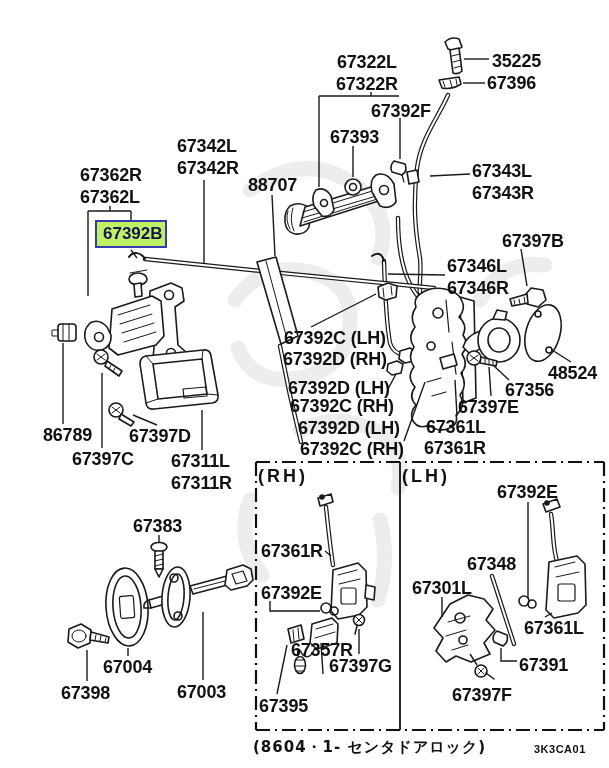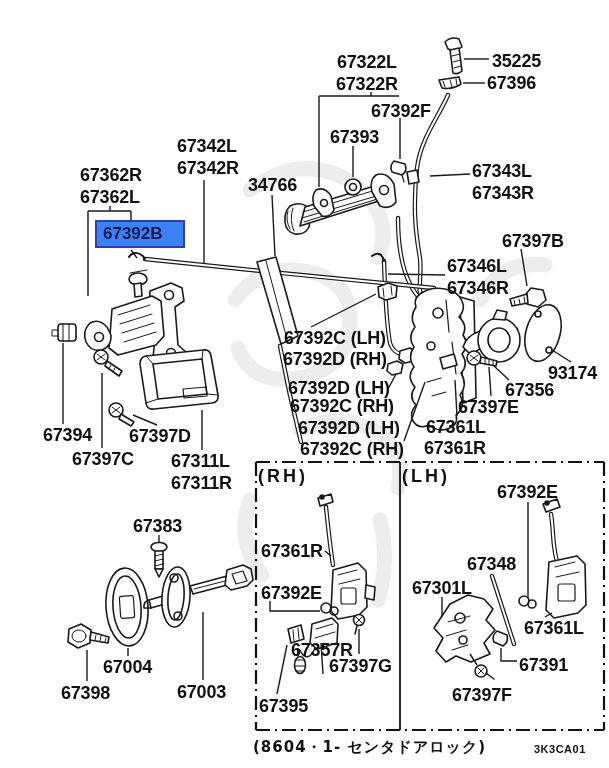--- a/index.html
+++ b/index.html
@@ -2,21 +2,21 @@
 <html><head>
 <meta charset="utf-8">
 <style>
   html,body{margin:0;padding:0;background:#fff;}
   .stage{position:relative;width:609px;height:768px;background:#ffffff;overflow:hidden;
          font-family:"Liberation Sans",sans-serif;}
   .lbl{position:absolute;font-weight:bold;font-size:18px;line-height:1;color:#111;
        letter-spacing:-0.2px;white-space:nowrap;}
   .hdr{letter-spacing:3px;}
   .hl{position:absolute;font-weight:bold;font-size:17px;line-height:1;white-space:nowrap;
-      background:#3b82f6;border:2px solid #3a3ab0;color:#16164f;padding:3px 20px 4px 6px;}
+      background:#bef264;border:2px solid #3a3ab0;color:#16164f;padding:3px 2px 4px 6px;}
   .caption{position:absolute;font-family:"DejaVu Sans",sans-serif;font-weight:bold;
            font-size:15px;letter-spacing:1px;color:#111;white-space:nowrap;}
   .code{position:absolute;font-weight:bold;font-size:11px;letter-spacing:0.5px;color:#111;}
   svg{position:absolute;left:0;top:0;}
   .rodb{stroke:#1a1a1a;stroke-width:4.4;fill:none;stroke-linecap:round;}
   .rodw{stroke:#ffffff;stroke-width:2;fill:none;stroke-linecap:round;}
 </style>
 </head>
 <body>
 
@@ -255,41 +255,41 @@
 </svg>
 
 <div class="lbl" style="left:337px;top:53px">67322L</div>
 <div class="lbl" style="left:336px;top:75px">67322R</div>
 <div class="lbl" style="left:492px;top:52px">35225</div>
 <div class="lbl" style="left:487px;top:74px">67396</div>
 <div class="lbl" style="left:371px;top:102px">67392F</div>
 <div class="lbl" style="left:330px;top:128px">67393</div>
 <div class="lbl" style="left:177px;top:137px">67342L</div>
 <div class="lbl" style="left:177px;top:159px">67342R</div>
-<div class="lbl" style="left:248px;top:176px">34766</div>
+<div class="lbl" style="left:248px;top:176px">88707</div>
 <div class="lbl" style="left:472px;top:162px">67343L</div>
 <div class="lbl" style="left:472px;top:184px">67343R</div>
 <div class="lbl" style="left:80px;top:166px">67362R</div>
 <div class="lbl" style="left:80px;top:188px">67362L</div>
 <div class="hl" style="left:95px;top:220px">67392B</div>
 <div class="lbl" style="left:502px;top:232px">67397B</div>
 <div class="lbl" style="left:447px;top:257px">67346L</div>
 <div class="lbl" style="left:447px;top:279px">67346R</div>
 <div class="lbl" style="left:284px;top:329px">67392C (LH)</div>
 <div class="lbl" style="left:283px;top:350px">67392D (RH)</div>
 <div class="lbl" style="left:288px;top:379px">67392D (LH)</div>
 <div class="lbl" style="left:290px;top:397px">67392C (RH)</div>
 <div class="lbl" style="left:298px;top:419px">67392D (LH)</div>
 <div class="lbl" style="left:300px;top:440px">67392C (RH)</div>
-<div class="lbl" style="left:548px;top:364px">93174</div>
+<div class="lbl" style="left:548px;top:364px">48524</div>
 <div class="lbl" style="left:505px;top:381px">67356</div>
 <div class="lbl" style="left:458px;top:398px">67397E</div>
 <div class="lbl" style="left:426px;top:418px">67361L</div>
 <div class="lbl" style="left:424px;top:439px">67361R</div>
-<div class="lbl" style="left:43px;top:426px">67394</div>
+<div class="lbl" style="left:43px;top:426px">86789</div>
 <div class="lbl" style="left:129px;top:427px">67397D</div>
 <div class="lbl" style="left:72px;top:450px">67397C</div>
 <div class="lbl" style="left:171px;top:452px">67311L</div>
 <div class="lbl" style="left:171px;top:474px">67311R</div>
 <div class="lbl" style="left:133px;top:517px">67383</div>
 <div class="lbl" style="left:103px;top:658px">67004</div>
 <div class="lbl" style="left:61px;top:684px">67398</div>
 <div class="lbl" style="left:177px;top:683px">67003</div>
 
 <div class="lbl hdr" style="left:258px;top:467px">(RH)</div>

